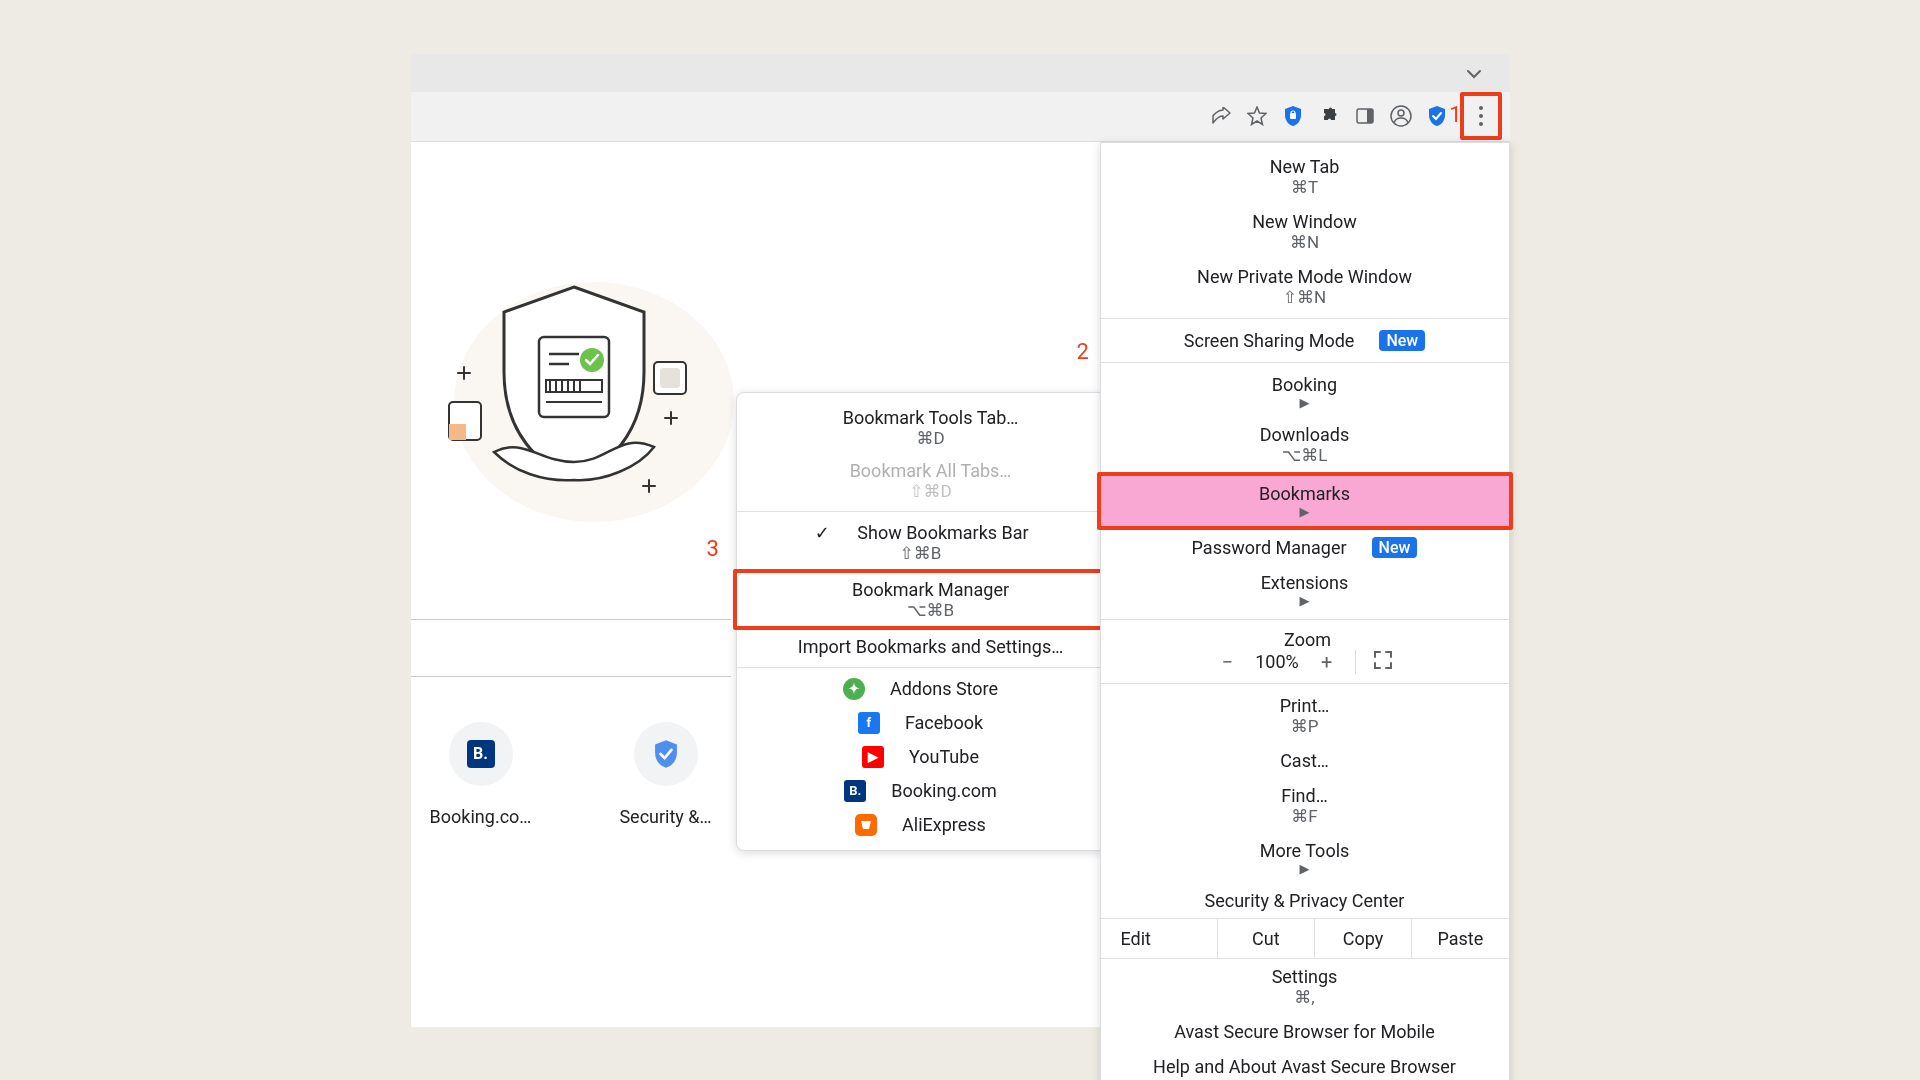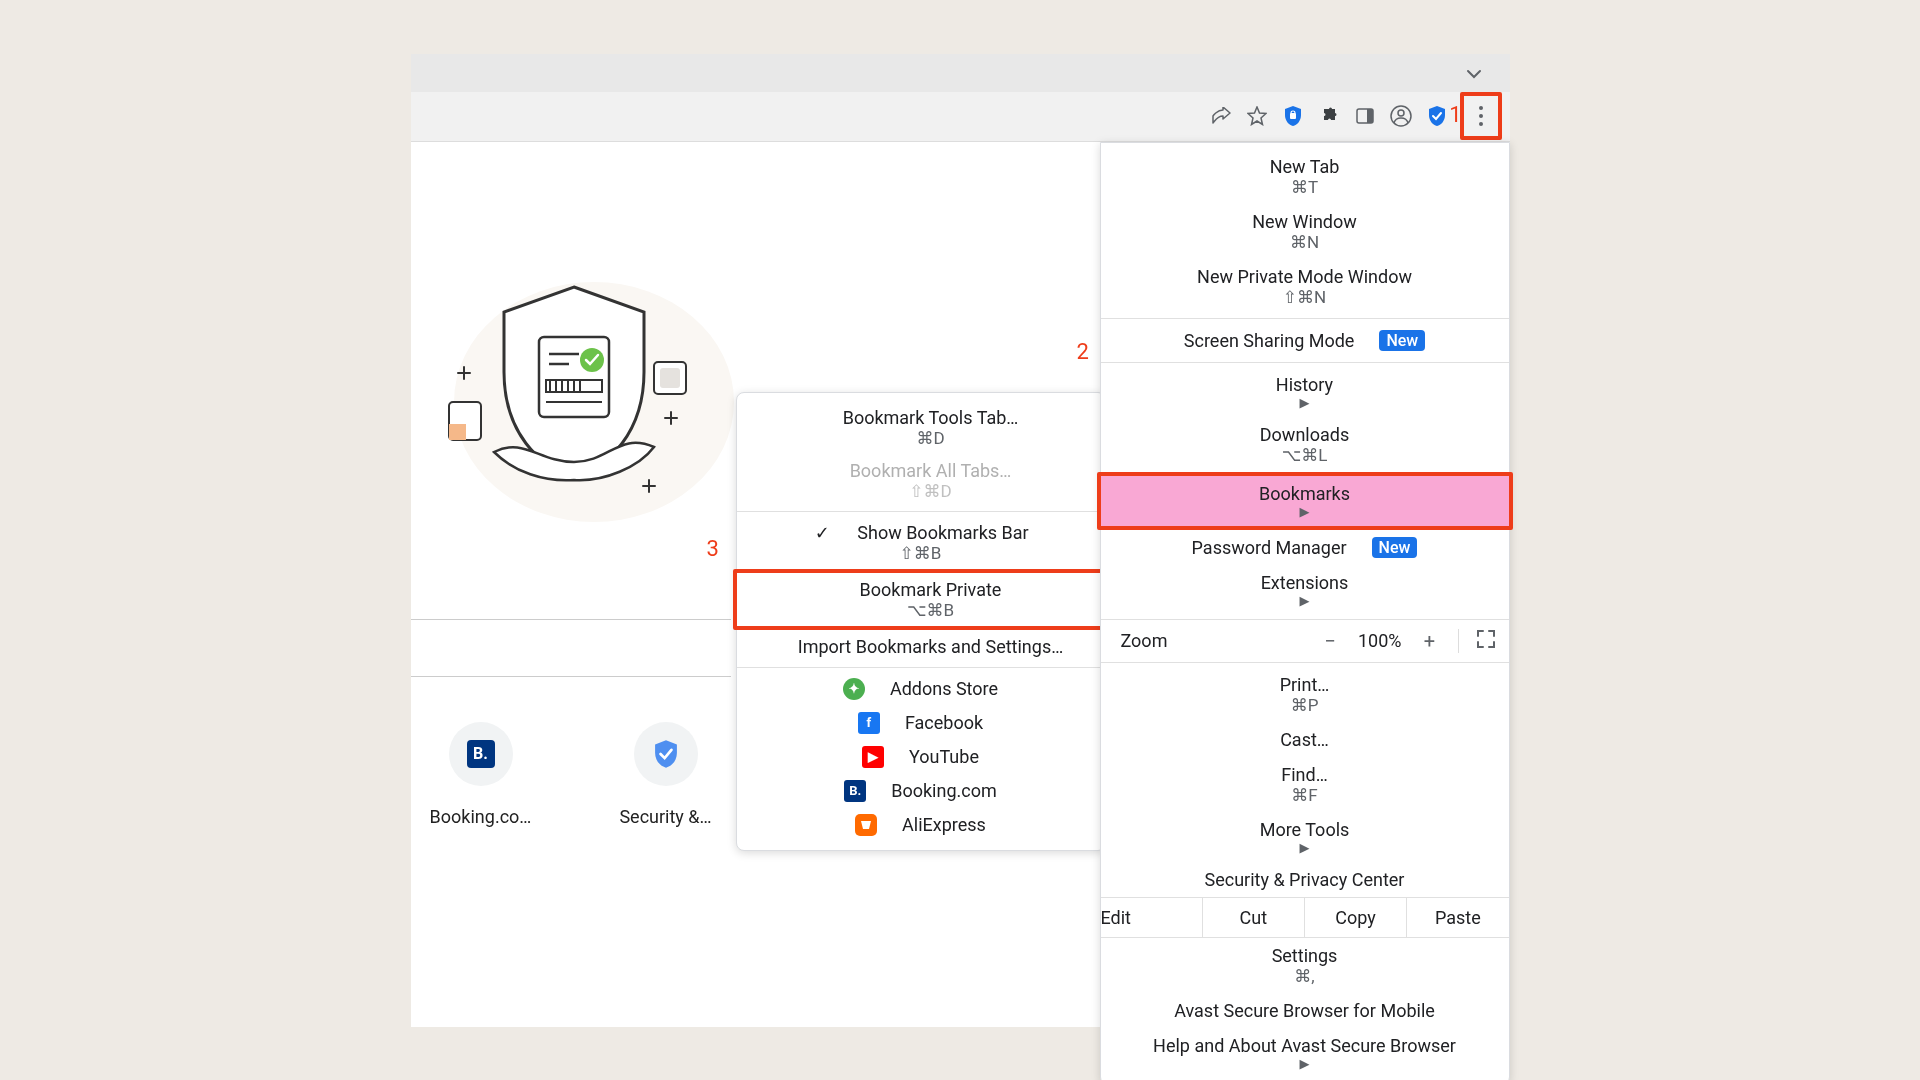--- a/index.html
+++ b/index.html
@@ -193,20 +193,21 @@
       top: 196px;
       left: -24px;
       color: #ee3d1a;
       font-size: 22px;
     }
     .zoom-row {
       display: flex;
       align-items: center;
       padding: 5px 14px;
       justify-content: space-between;
+      flex-direction: column;
     }
     .zoom-controls {
       display: flex;
       align-items: center;
       gap: 18px;
       color: #202124;
     }
     .zoom-controls span.btn {
       font-size: 20px;
       color: #5f6368;
@@ -230,20 +231,21 @@
     }
     .edit-cell {
       flex: 1;
       text-align: center;
       padding: 9px 0;
       border-right: 1px solid #e0e0e0;
       cursor: pointer;
     }
     .edit-cell.first {
       text-align: left;
+      padding-left: 20px;
     }
     .edit-cell:last-child {
       border-right: none;
     }
     
     .submenu {
       position: absolute;
       top: 250px;
       left: 325px;
       width: 370px;
@@ -438,21 +440,21 @@
       <div class="menu-separator"></div>
       <div class="menu-item">
         <div class="left">
             <span class="check">✓</span>
             <span>Show Bookmarks Bar</span>
           </div>
         <span class="shortcut-text">⇧⌘B</span>
       </div>
       <div class="red-box">
         <div class="menu-item indent">
-          <span>Bookmark Private</span>
+          <span>Bookmark Manager</span>
           <span class="shortcut-text">⌥⌘B</span>
         </div>
       </div>
       <div class="menu-item indent">
         <span>Import Bookmarks and Settings…</span>
       </div>
       <div class="menu-separator"></div>
       <div class="menu-item">
         <div class="left">
             <span class="favicon fav-addons">✦</span>
@@ -506,21 +508,21 @@
       </div>
       <div class="menu-separator"></div>
       <div class="menu-item">
         <div class="left">
             <span>Screen Sharing Mode</span>
         <span class="badge-new">New</span>
           </div>
       </div>
       <div class="menu-separator"></div>
       <div class="menu-item">
-        <span>History</span>
+        <span>Booking</span>
         <span class="chevron">▶</span>
       </div>
       <div class="menu-item">
         <span>Downloads</span>
         <span class="shortcut-text">⌥⌘L</span>
       </div>
       <div class="red-box">
         <div class="menu-item highlighted">
           <span>Bookmarks</span>
           <span class="chevron">▶</span>

